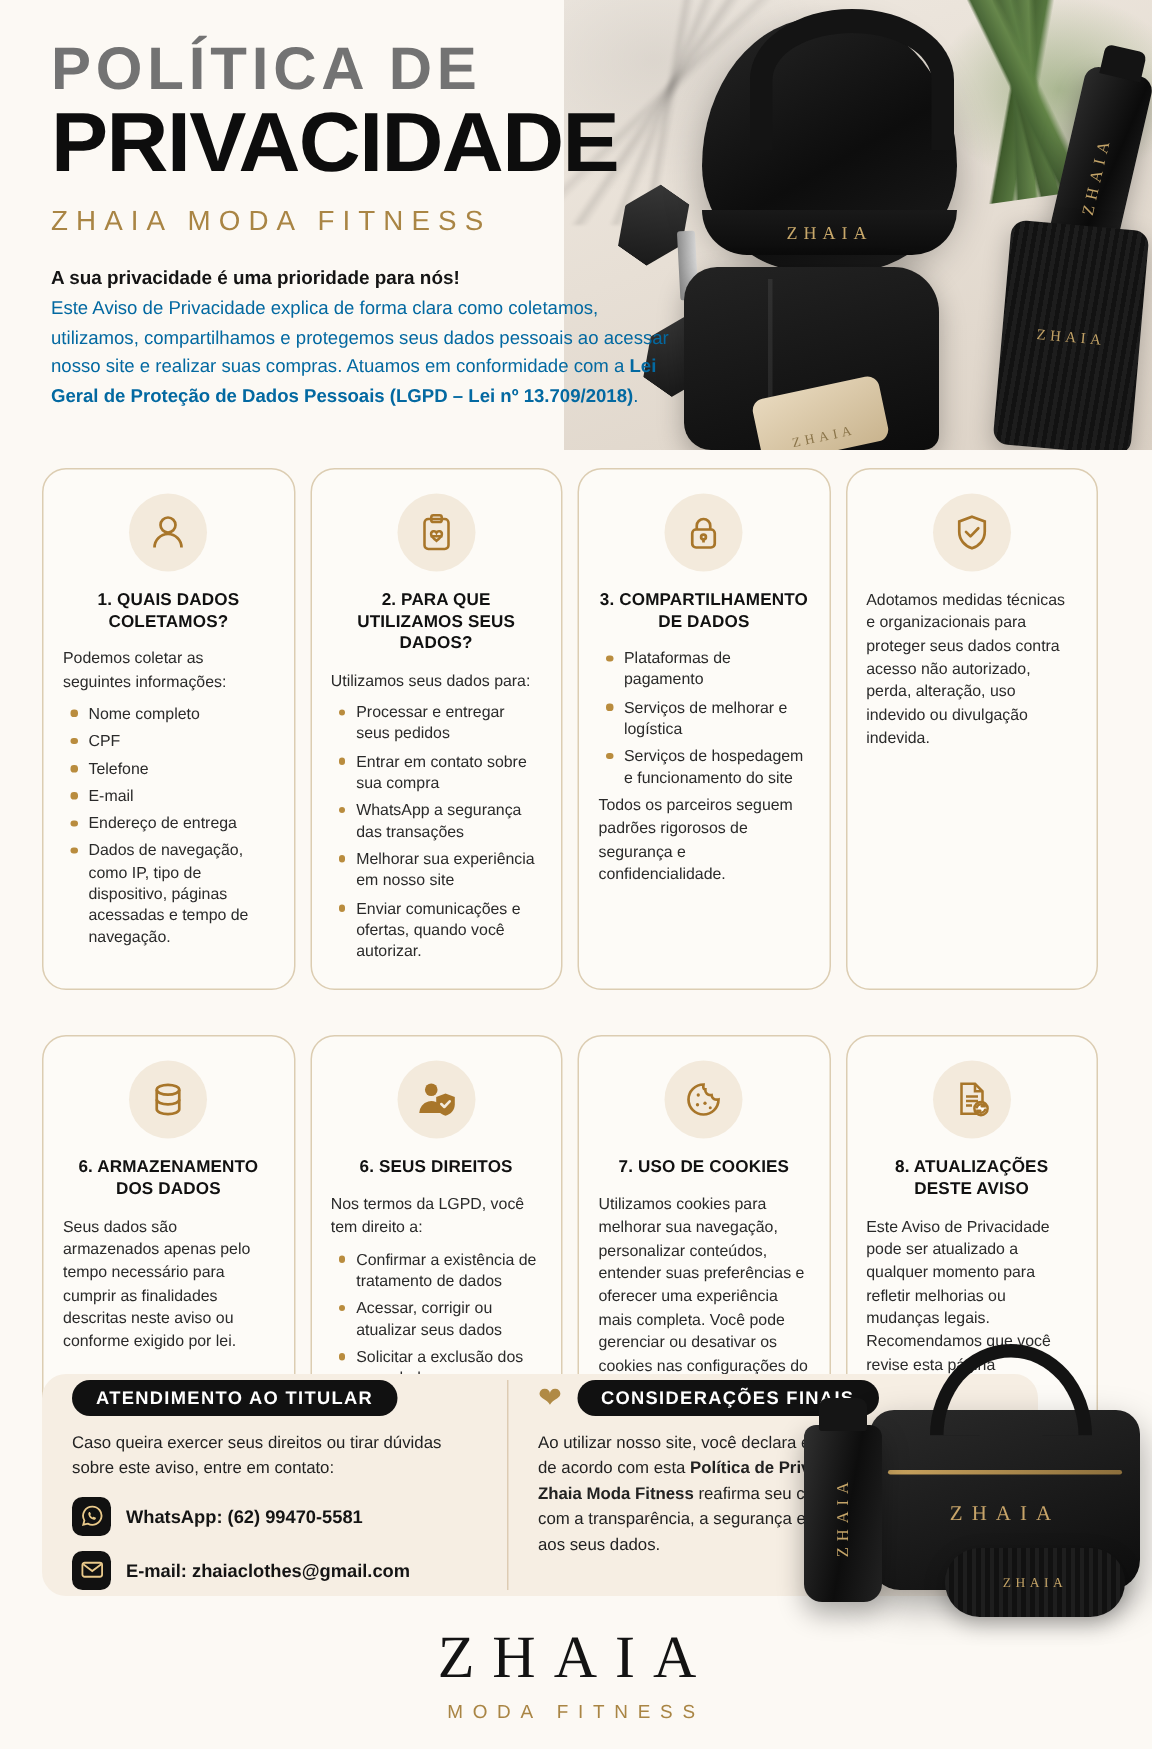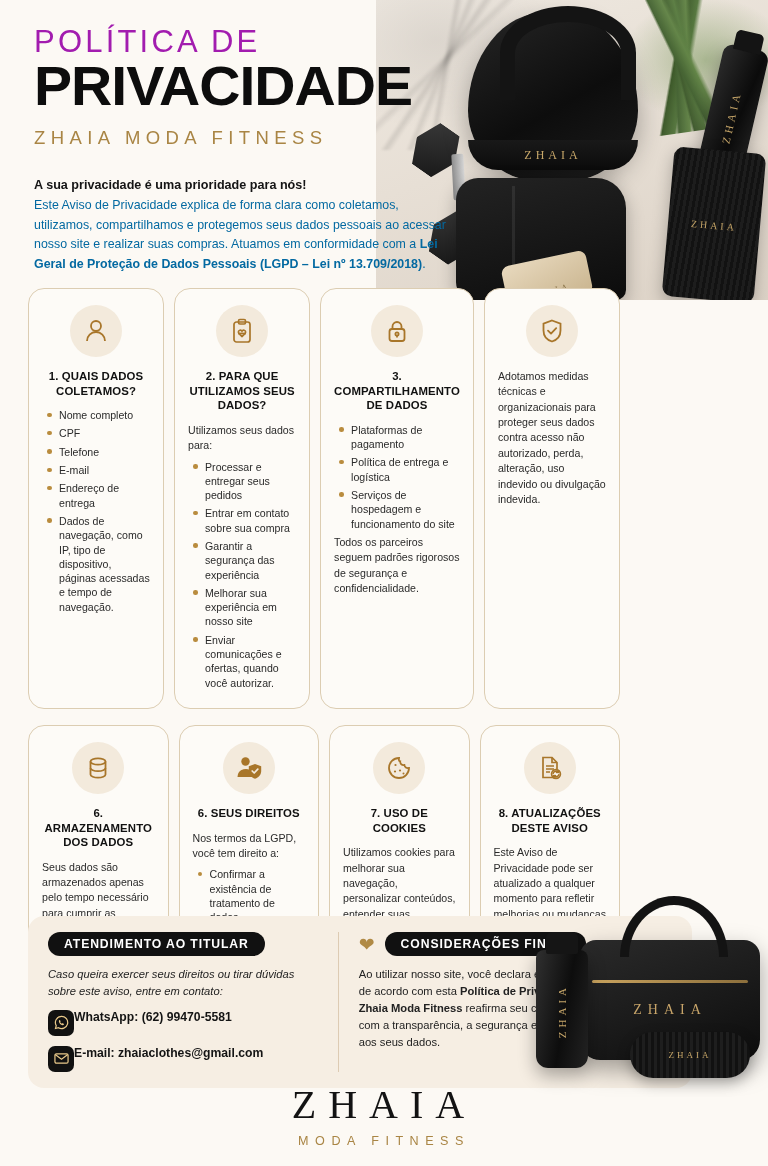--- a/index.html
+++ b/index.html
@@ -99,33 +99,33 @@
   .towel{
     position:absolute; right:8px; top:150px; width:92px; height:150px;
     background:repeating-linear-gradient(95deg,#1d1d1d 0 3px,#121212 3px 6px);
     border-radius:10px; transform:rotate(5deg); box-shadow:0 6px 16px rgba(0,0,0,.25);
     display:flex; align-items:center; justify-content:center;
   }
   .towel span{ color:#C2A266; font-size:10px; letter-spacing:3px; font-family:"Liberation Serif",serif; }
 
   
   .header{ position:absolute; left:34px; top:26px; width:430px; z-index:5; }
-  .title-top{ font-size:31px; font-weight:400; letter-spacing:3.2px; color:#a21caf; line-height:1; }
+  .title-top{ font-size:40px; font-weight:700; letter-spacing:3.2px; color:#737373; line-height:1; }
   .title-main{ font-size:56px; font-weight:800; letter-spacing:-1px; color:#0d0d0d;
                line-height:.96; margin-top:2px; font-stretch:condensed; transform:scaleX(1.02);
                transform-origin:left; }
   .title-sub{ font-size:18.5px; letter-spacing:5.4px; color:#A98544; margin-top:14px; font-weight:400; }
 
   .intro{ position:absolute; left:34px; top:178px; width:418px; z-index:5; }
   .intro .lead{ font-size:12.6px; font-weight:700; color:#141414; margin-bottom:4px; }
   .intro p{ font-size:12.4px; line-height:1.58; color:#0369a1; }
   .intro b{ font-weight:700; }
 
   
-  .grid{ position:absolute; left:28px; top:288px; width:592px; display:flex; flex-wrap:wrap; gap:6px; z-index:5; }
+  .grid{ position:absolute; left:28px; top:312px; width:704px; display:flex; flex-wrap:wrap; gap:20px; z-index:5; }
   .card{
     width:171px; background:#FDFBF7; border:1px solid #DCCDB2; border-radius:16px;
     padding:16px 13px 14px; position:relative;
   }
   .row1 .card{ min-height:320px; }
   .row2 .card{ min-height:258px; }
   .grid-row{ display:flex; gap:10px; width:100%; }
   .grid-row + .grid-row{ margin-top:10px; }
   .icon-circle{
     width:52px; height:52px; border-radius:50%; background:#F3EADC;
@@ -142,31 +142,31 @@
   .card ul li{ position:relative; padding-left:13px; margin-bottom:4px; font-size:10.6px; line-height:1.35; }
   .card ul li:before{
     content:""; position:absolute; left:1px; top:4.5px; width:4.5px; height:4.5px;
     border-radius:50%; background:#B98C3E;
   }
   .card ul li .note{ display:block; font-size:8.4px; line-height:1.3; color:#3a3a3a; margin-top:1px; }
 
   
   .contact{
     position:absolute; left:28px; top:916px; width:664px; min-height:144px;
-    background:#F6EEE3; border-radius:16px; padding:16px 20px; z-index:6;
+    background:#F6EEE3; border-radius:16px; padding:4px 20px; z-index:6;
     display:flex;
   }
   .contact .left{ width:300px; padding-right:16px; border-right:1px solid #DDCBB3; }
   .contact .right{ padding-left:20px; width:344px; position:relative; }
   .pill{
     display:inline-block; background:#111; color:#fff; border-radius:20px;
     padding:5px 16px; font-size:12.2px; font-weight:700; letter-spacing:.9px;
   }
-  .contact .desc{ font-size:11.2px; line-height:1.5; color:#222; margin-top:10px;font-style:italic; }
-  .contact-row{ display:flex; align-items:flex-start; margin-top:10px; }
+  .contact .desc{ font-size:11.2px; line-height:1.5; color:#222; margin-top:10px; }
+  .contact-row{ display:flex; align-items:center; gap:10px; margin-top:10px; }
   .sq-icon{
     width:26px; height:26px; border-radius:7px; background:#111;
     display:flex; align-items:center; justify-content:center; flex:0 0 26px;
   }
   .contact-row .txt{ font-size:12.2px; font-weight:700; color:#141414; }
   .heart-pill{ display:flex; align-items:center; gap:10px; }
   .heart{ color:#B08A45; font-size:19px; line-height:1; }
   .final-text{ font-size:11.2px; line-height:1.52; color:#222; margin-top:10px; width:250px; }
   .final-text b{ font-weight:700; }
 
@@ -256,20 +256,21 @@
 
       <div class="card">
         <div class="icon-circle">
           <svg width="28" height="28" viewBox="0 0 28 28" fill="none" stroke="#A8762A" stroke-width="1.8">
             <circle cx="14" cy="9" r="5"></circle>
               <path d="M5 24a9 9 0 0 1 18 0"></path>
           </svg>
         </div>
         <h3>1. QUAIS DADOS COLETAMOS?</h3>
         <div class="body">
+          <p>Podemos coletar as seguintes informações:</p>
           <ul>
             <li><span>Nome completo</span></li>
             <li><span>CPF</span></li>
             <li><span>Telefone</span></li>
             <li><span>E-mail</span></li>
             <li><span>Endereço de entrega</span></li>
             <li><span>Dados de navegação, como IP, tipo de dispositivo, páginas acessadas e tempo de navegação.</span></li>
           </ul>
         </div>
       </div>
@@ -282,41 +283,41 @@
             <path d="M10 16.5h8"></path>
             <path d="M14 19.5c-2.2-1.8-3.6-3-3.6-4.4a1.9 1.9 0 0 1 3.6-.9 1.9 1.9 0 0 1 3.6.9c0 1.4-1.4 2.6-3.6 4.4z"></path>
           </svg>
         </div>
         <h3>2. PARA QUE UTILIZAMOS SEUS DADOS?</h3>
         <div class="body">
           <p>Utilizamos seus dados para:</p>
           <ul>
             <li><span>Processar e entregar seus pedidos</span></li>
             <li><span>Entrar em contato sobre sua compra</span></li>
-            <li><span>Garantir a segurança das experiência</span></li>
+            <li><span>WhatsApp a segurança das transações</span></li>
             <li><span>Melhorar sua experiência em nosso site</span></li>
             <li><span>Enviar comunicações e ofertas, quando você autorizar.</span></li>
           </ul>
         </div>
       </div>
 
       <div class="card">
         <div class="icon-circle">
           <svg width="28" height="28" viewBox="0 0 28 28" fill="none" stroke="#A8762A" stroke-width="1.8">
             <rect x="6.5" y="12" width="15" height="12" rx="2.5"></rect>
             <path d="M9.5 12V9.5a4.5 4.5 0 0 1 9 0V12"></path>
             <circle cx="14" cy="17" r="1.6"></circle>
               <path d="M14 18.4v2.2"></path>
           </svg>
         </div>
         <h3>3. COMPARTILHAMENTO DE DADOS</h3>
         <div class="body">
           <ul>
             <li><span>Plataformas de pagamento</span></li>
-            <li><span>Política de entrega e logística</span></li>
+            <li><span>Serviços de melhorar e logística</span></li>
             <li><span>Serviços de hospedagem e funcionamento do site</span></li>
           </ul>
           <p>Todos os parceiros seguem padrões rigorosos de segurança e confidencialidade.</p>
         </div>
       </div>
 
       <div class="card">
         <div class="icon-circle">
           <svg width="28" height="28" viewBox="0 0 28 28" fill="none" stroke="#A8762A" stroke-width="1.8">
             <path d="M14 3.5l8.5 3.2v6.8c0 5.3-3.5 9.4-8.5 11-5-1.6-8.5-5.7-8.5-11V6.7z"></path>

